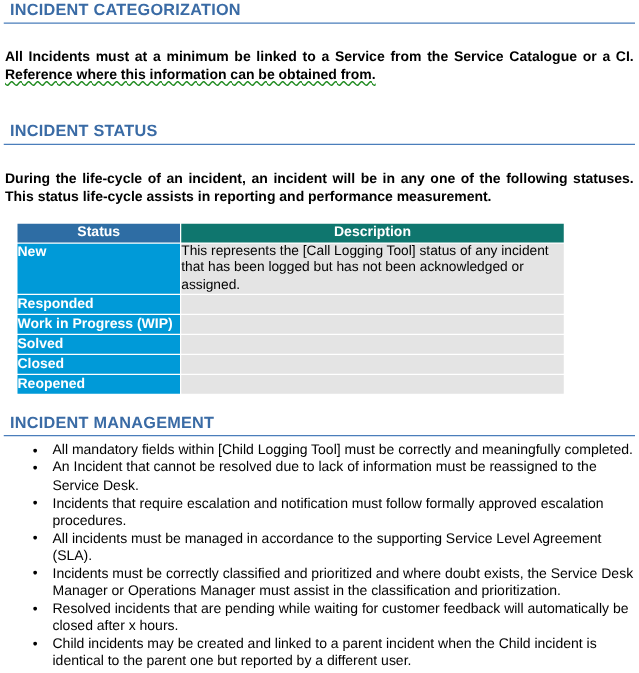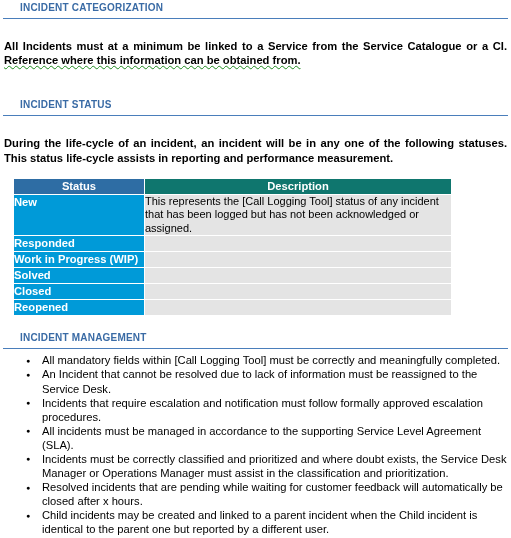--- a/index.html
+++ b/index.html
@@ -19,24 +19,24 @@
     width: 511px;
     height: 538px;
     padding: 0;
     box-sizing: border-box;
     position: relative;
   }
 
   
   .section-heading {
     color: #3a6ba5;
-    font-size: 10px;
+    font-size: 13px;
     font-weight: bold;
     letter-spacing: 0.2px;
-    padding: 0 0 1px 20px;
+    padding: 0 0 1px 8px;
     margin: 0;
     line-height: 16px;
     white-space: nowrap;
   }
   .heading-rule {
     height: 0;
     border-bottom: 1.4px solid #4a7ebb;
     margin: 1px 3px 0 3px;
   }
 
@@ -204,21 +204,21 @@
       </tbody>
     </table>
   </div>
 
   <div class="gap-b"></div>
 
   <div>
     <h2 class="section-heading">INCIDENT MANAGEMENT</h2>
     <div class="heading-rule"></div>
     <ul class="bullets">
-      <li>All mandatory fields within [Call Logging Tool] must be correctly and meaningfully completed.</li>
+      <li>All mandatory fields within [Child Logging Tool] must be correctly and meaningfully completed.</li>
       <li>An Incident that cannot be resolved due to lack of information must be reassigned to the Service Desk.</li>
       <li>Incidents that require escalation and notification must follow formally approved escalation procedures.</li>
       <li>All incidents must be managed in accordance to the supporting Service Level Agreement (SLA).</li>
       <li>Incidents must be correctly classified and prioritized and where doubt exists, the Service Desk Manager or Operations Manager must assist in the classification and prioritization.</li>
       <li>Resolved incidents that are pending while waiting for customer feedback will automatically be closed after x hours.</li>
       <li>Child incidents may be created and linked to a parent incident when the Child incident is identical to the parent one but reported by a different user.</li>
     </ul>
   </div>
 
 </div>

